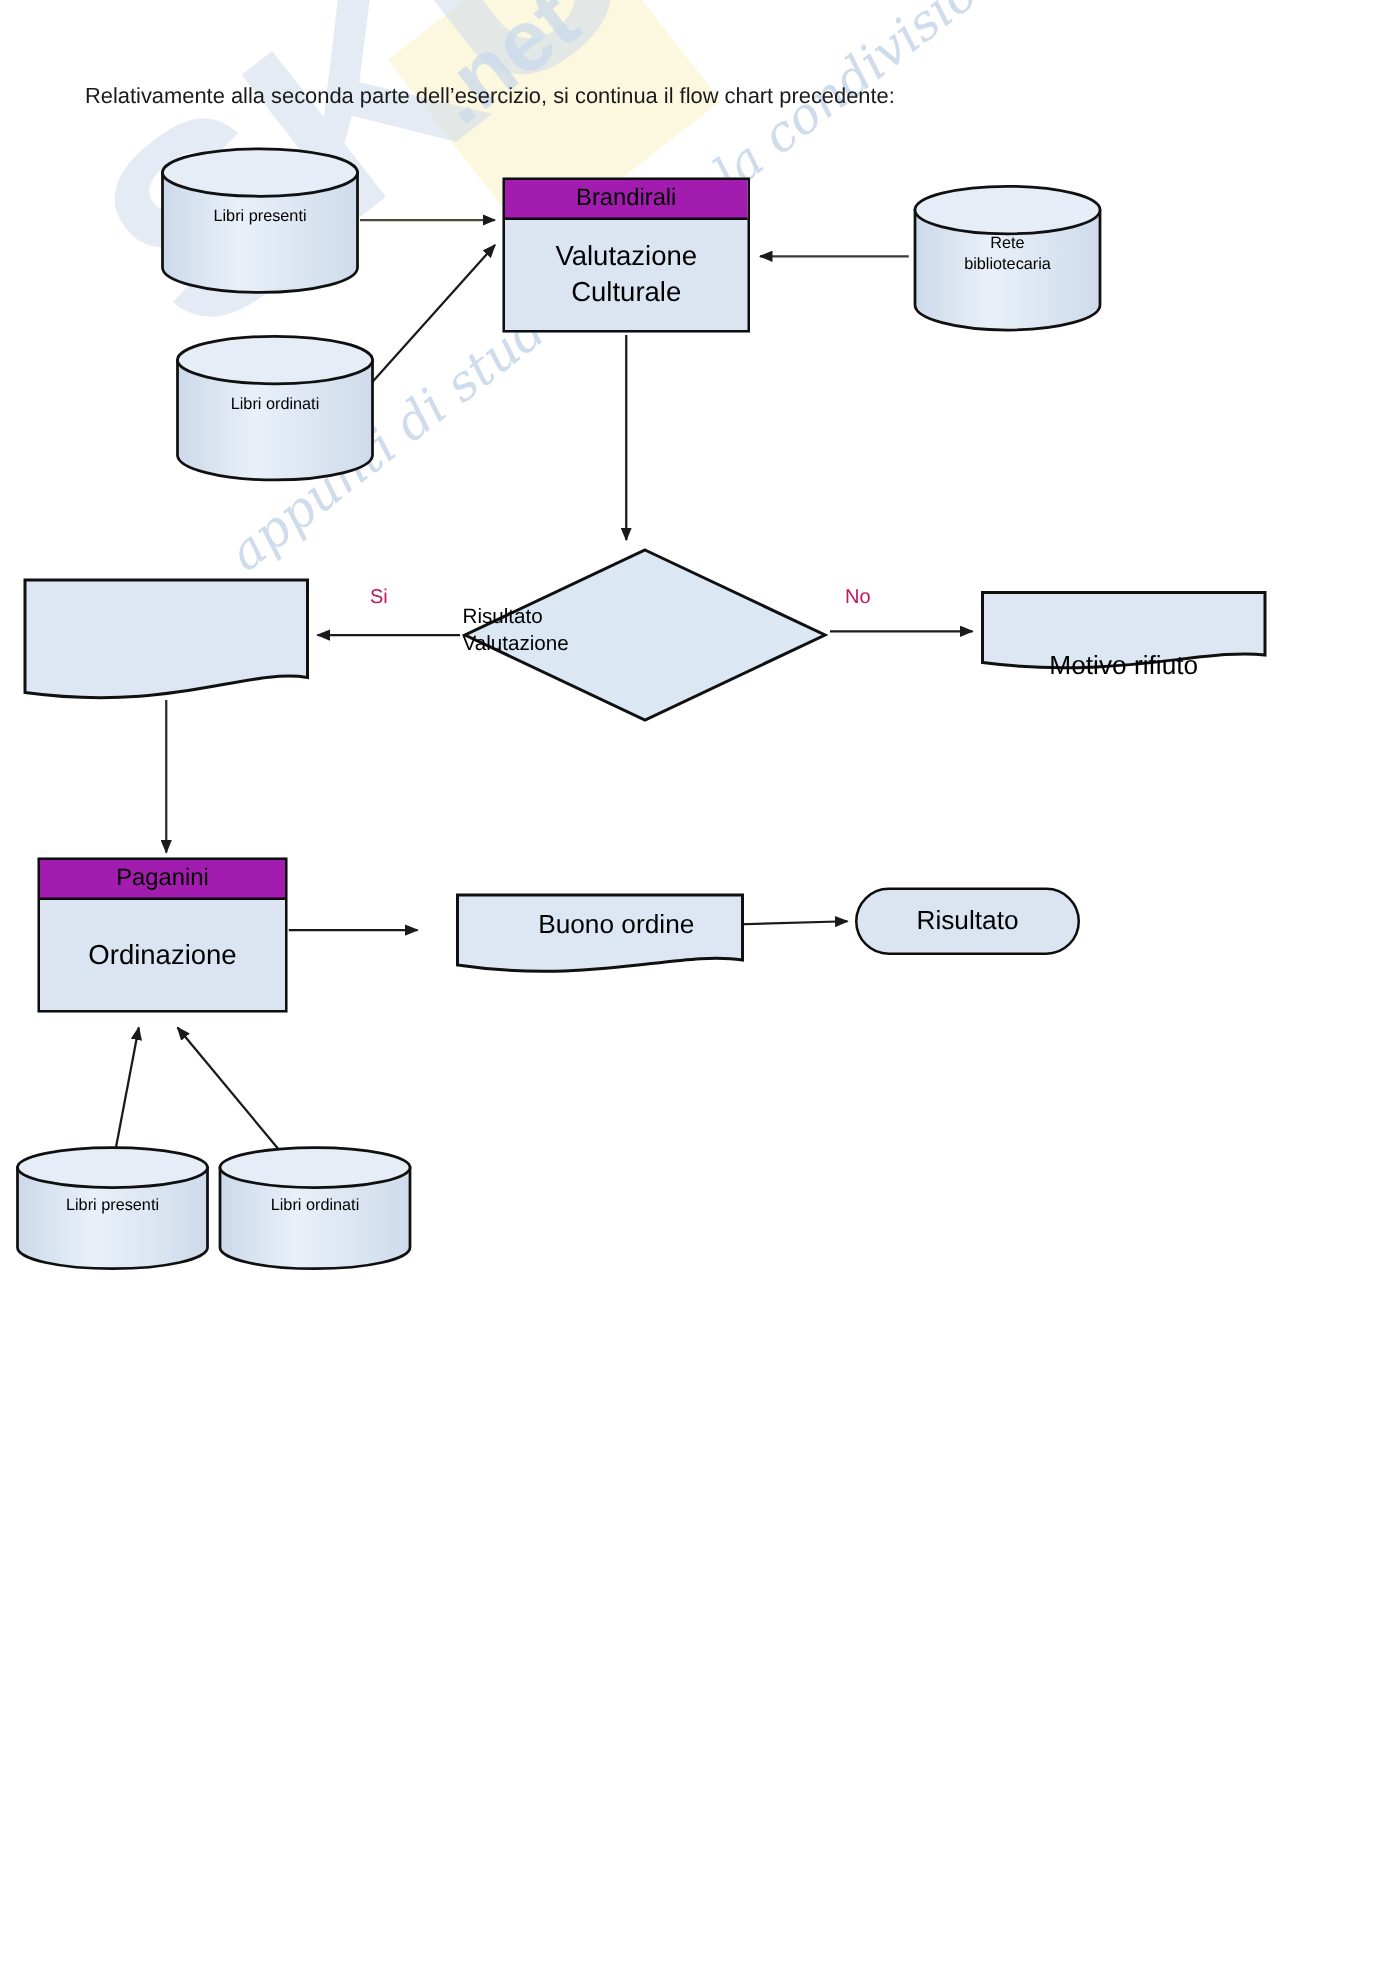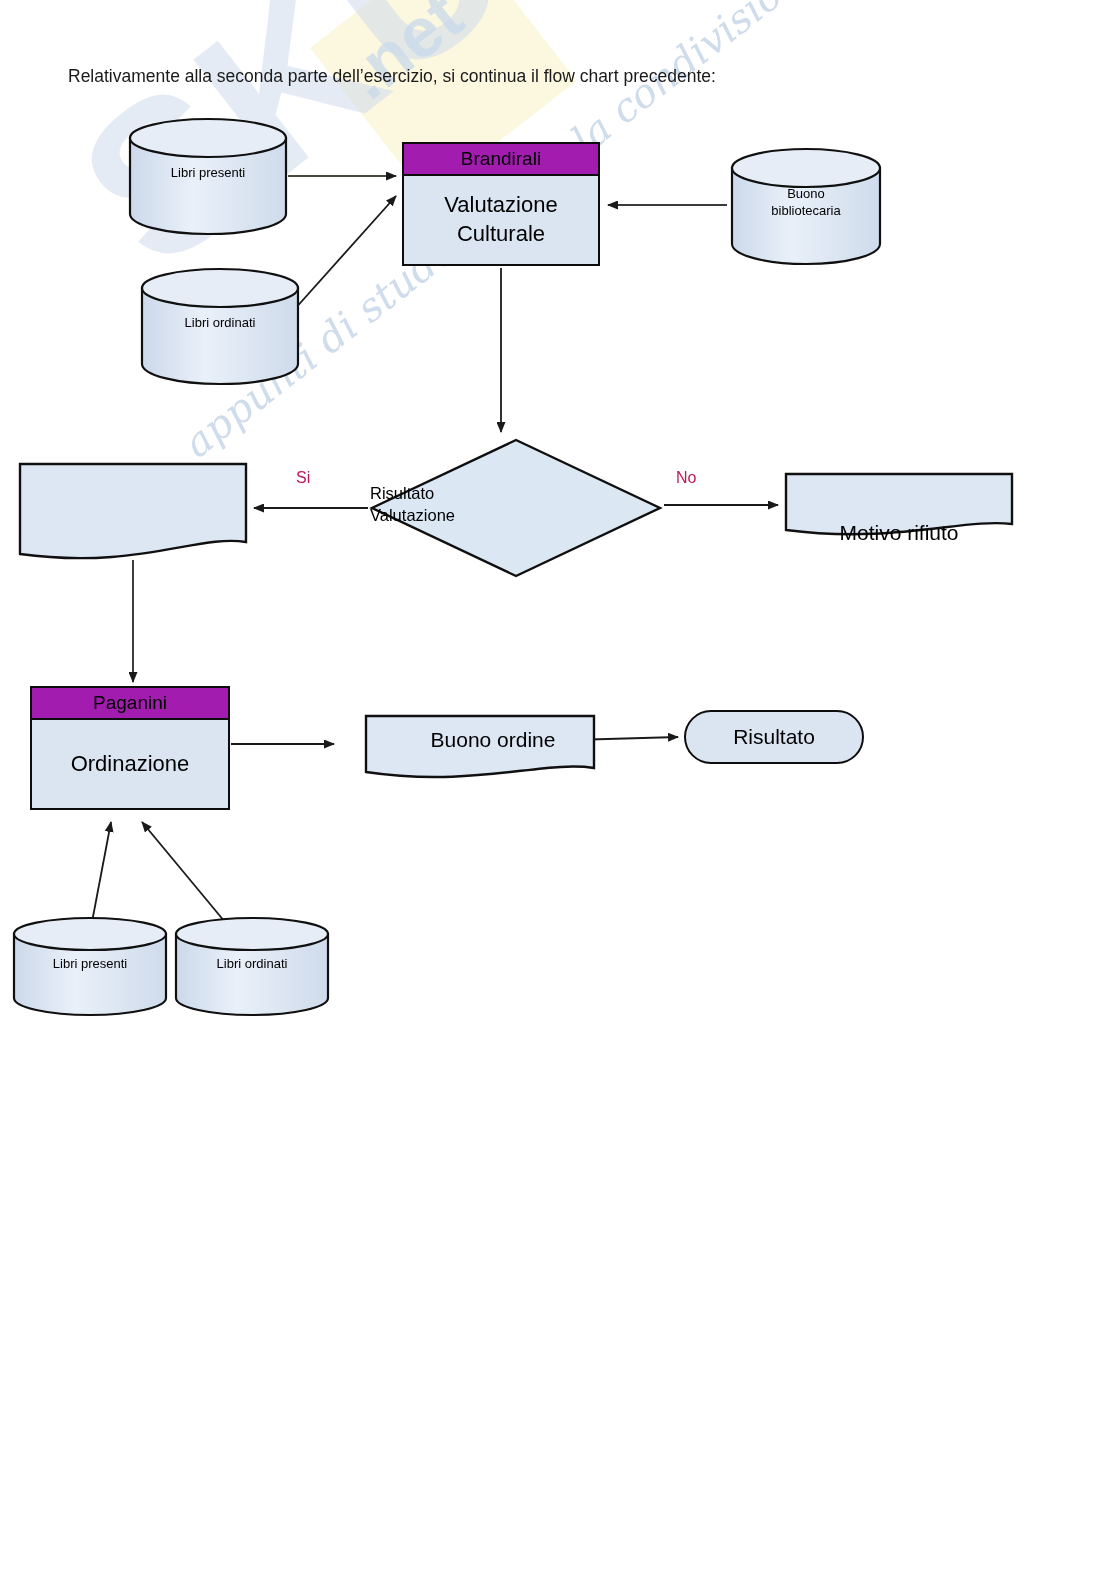--- a/index.html
+++ b/index.html
@@ -258,21 +258,21 @@
       <div class="band">Brandirali</div>
       <div class="bodytxt">Valutazione
 Culturale</div>
     </div>
 
     <div class="node cyl" style="left:730px; top:148px; width:152px; height:116px;">
       <svg width="152" height="116" viewBox="0 0 152 116">
         <path d="M2,20 L2,96 A74,20 0 0 0 150,96 L150,20 Z" fill="url(#cg1)" stroke="#101010" stroke-width="2.2"></path>
         <ellipse cx="76" cy="20" rx="74" ry="19" fill="#e6edf7" stroke="#101010" stroke-width="2.2"></ellipse>
       </svg>
-      <div class="ctext" style="top:38px; white-space:pre-line; line-height:1.3;">Buono
+      <div class="ctext" style="top:38px; white-space:pre-line; line-height:1.3;">Rete
 bibliotecaria</div>
     </div>
 
     <div class="node diamond" style="left:370px; top:438px; width:292px; height:140px;">
       <svg width="292" height="140" viewBox="0 0 292 140">
         <path d="M146,2 L290,70 L146,138 L2,70 Z" fill="#dbe8f4" stroke="#101010" stroke-width="2.4"></path>
       </svg>
       <div class="dtext" style="top:44px;">Risultato
 Valutazione</div>
     </div>

